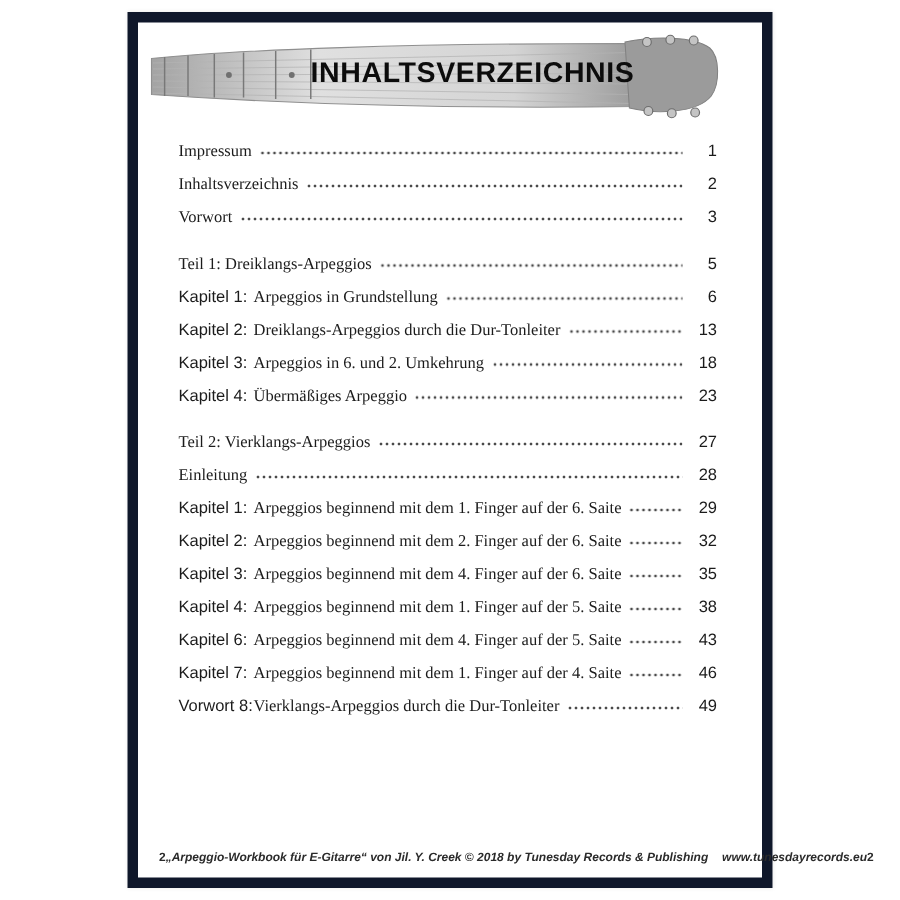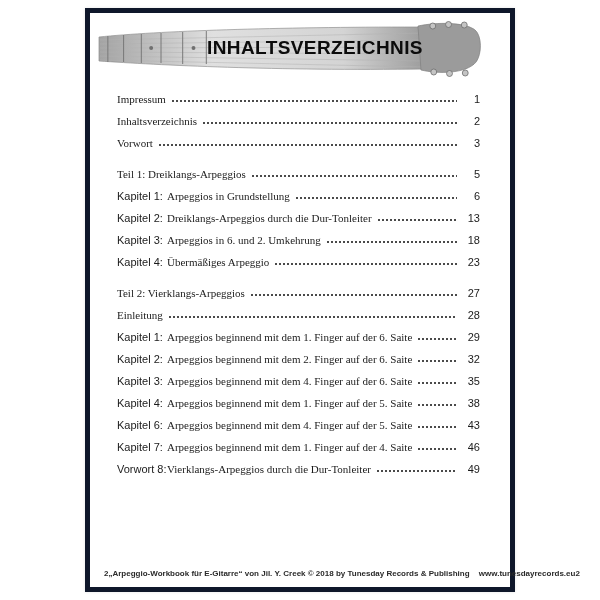--- a/index.html
+++ b/index.html
@@ -7,21 +7,21 @@
       width: 600px; height: 600px;
       background: #ffffff;
       font-family: "Liberation Sans", sans-serif;
       overflow: hidden;
     }
     .sheet {
       position: relative;
       width: 430px; height: 584px;
       margin: 8px auto 0 auto;
       background: #ffffff;
-      border: 5px solid #0f172a;
+      border: 7px solid #0f172a;
       box-shadow: 0 0 3px rgba(0,0,0,0.10);
     }
     .header {
       position: relative;
       margin: 7px 28px 0 8px;
       height: 58px;
     }
     .guitar { display: block; width: 100%; height: 100%; }
     .page-title {
       position: absolute;
@@ -60,21 +60,21 @@
     .footer {
       position: absolute;
       left: 0; right: 0; bottom: 9px;
       display: flex;
       align-items: baseline;
       padding: 0 16px 0 14px;
       font-size: 8px;
       font-weight: bold;
       color: #2a2a2a;
     }
-    .footer-center { flex: 1 1 auto; text-align: left; white-space: nowrap; }
+    .footer-center { flex: 1 1 auto; text-align: left; white-space: nowrap; font-style: italic; }
     .footer-credit { margin-right: 7px; }
   </style>
 </head>
 <body>
 
 <div class="sheet">
 
   <div class="header">
     <svg class="guitar" viewBox="0 0 390 58" preserveAspectRatio="none" aria-hidden="true">
       <defs>

